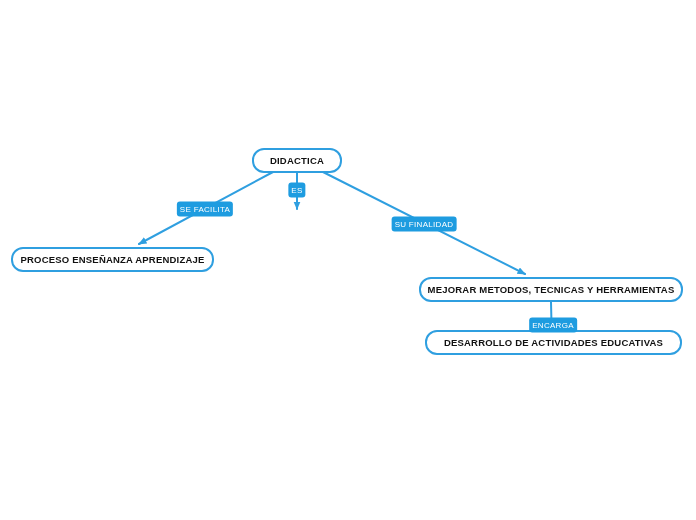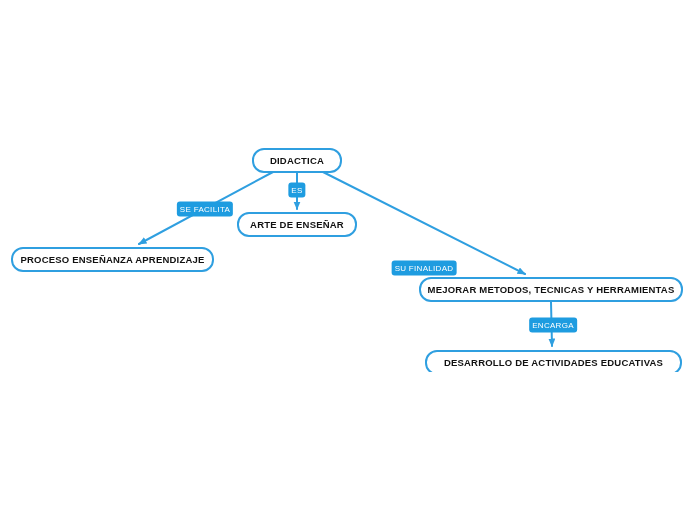--- a/index.html
+++ b/index.html
@@ -66,29 +66,28 @@
       </marker>
     </defs>
     <line x1="273" y1="172" x2="139" y2="244" marker-end="url(#arw)"></line>
     <line x1="297" y1="172" x2="297" y2="209" marker-end="url(#arw)"></line>
     <line x1="323" y1="172" x2="525" y2="274" marker-end="url(#arw)"></line>
     <line x1="551" y1="302" x2="552" y2="346" marker-end="url(#arw)"></line>
   </svg>
 
   <div class="node" style="left:252px;top:148px;width:90px;">DIDACTICA</div>
 
-  <div class="node" style="left:237px;top:212px;width:120px;">ARTE DE ENSEÑAR</div>
 
   <div class="node" style="left:419px;top:277px;width:264px;">MEJORAR METODOS, TECNICAS Y HERRAMIENTAS</div>
 
   <div class="node" style="left:11px;top:247px;width:203px;">PROCESO ENSEÑANZA APRENDIZAJE</div>
 
-  <div class="node" style="left:425px;top:350px;width:257px;">DESARROLLO DE ACTIVIDADES EDUCATIVAS</div>
+  <div class="node" style="left:425px;top:330px;width:257px;">DESARROLLO DE ACTIVIDADES EDUCATIVAS</div>
 
   <div class="edge-label" style="left:205px;top:209px;">SE FACILITA</div>
 
   <div class="edge-label" style="left:297px;top:190px;">ES</div>
 
-  <div class="edge-label" style="left:424px;top:224px;margin-top:44px;">SU FINALIDAD</div>
+  <div class="edge-label" style="left:424px;top:224px;">SU FINALIDAD</div>
 
   <div class="edge-label" style="left:553px;top:325px;">ENCARGA</div>
 
 </div>
 
 </body></html>

